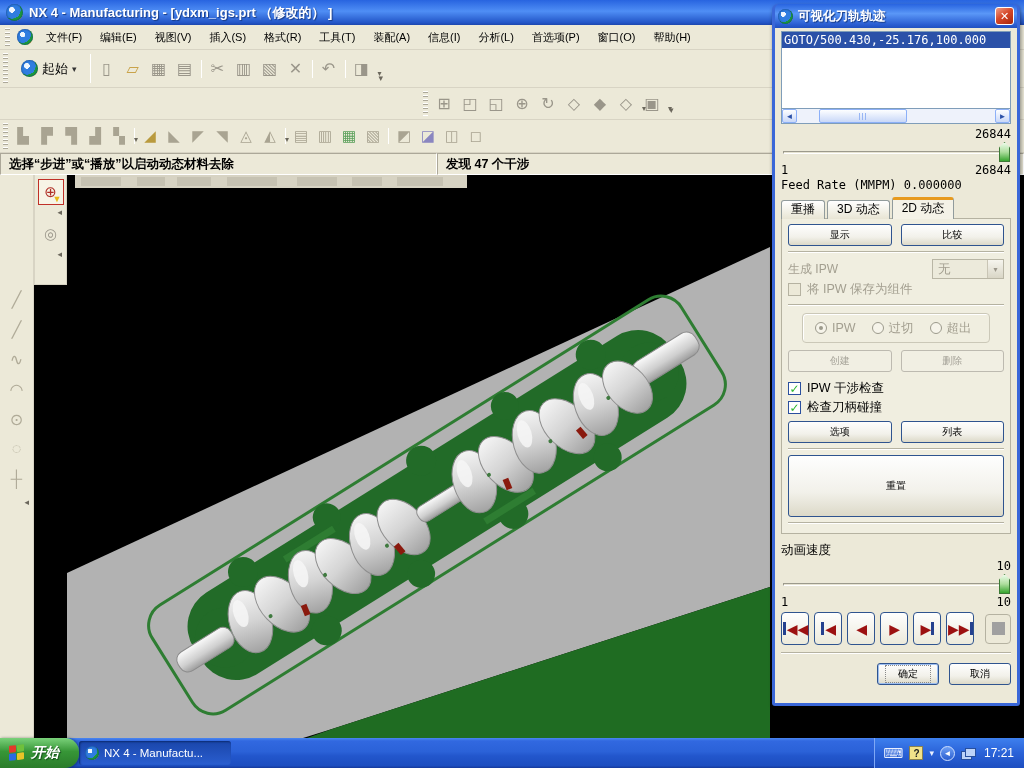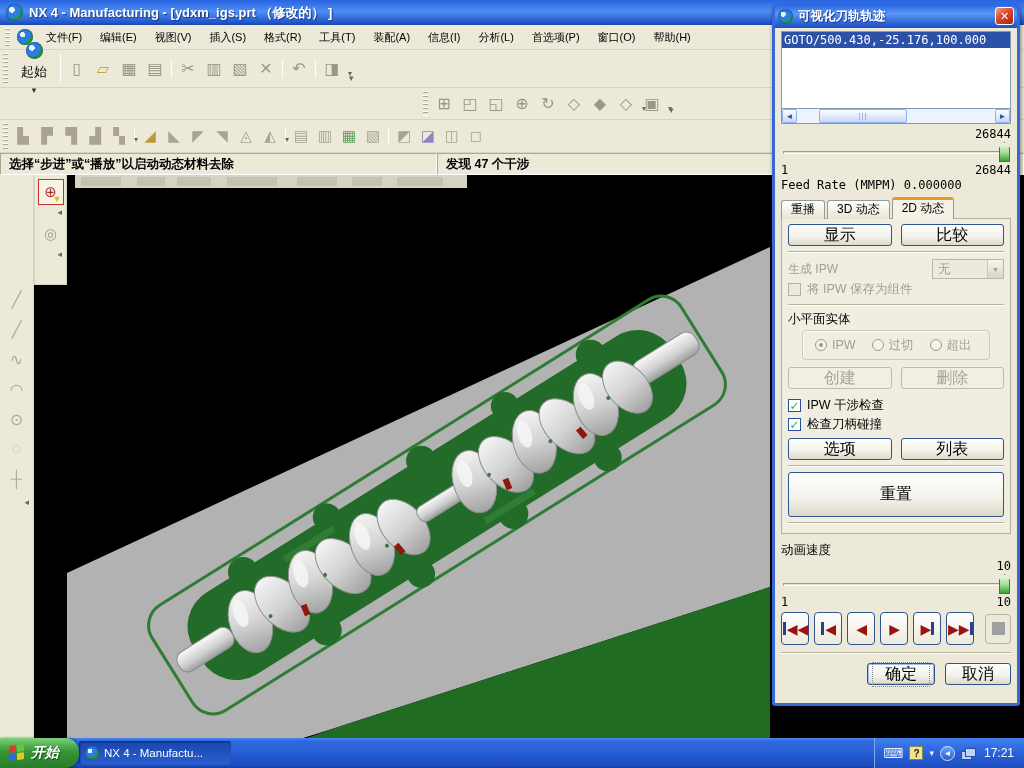--- a/index.html
+++ b/index.html
@@ -22,21 +22,21 @@
   .menu-item { padding:3px 9px; color:#000; font-size:11px; white-space:nowrap; }
 
   
   .tbrow { background:#ece9d8; display:flex; align-items:center; border-bottom:1px solid #d8d4c4; }
   .tb1 { height:38px; } .tb2 { height:32px; } .tb3 { height:33px; }
   .tbtn { width:26px; height:26px; display:inline-flex; align-items:center; justify-content:center;
     color:#9a968a; font-size:16px; position:relative; flex:0 0 auto; }
   .tb3 .tbtn { color:#a9a492; font-size:15px; width:24px; height:24px; }
   .tbtn .caret { position:absolute; right:-7px; bottom:4px; font-size:8px; color:#6b675c; width:auto; }
   .tsep { width:1px; align-self:stretch; margin:4px 3px; background:#c9c5b5; border-right:1px solid #fff; }
-  .start-btn { display:flex; align-items:center; gap:4px; padding:2px 6px; margin:0 4px;flex-direction:column; }
+  .start-btn { display:flex; align-items:center; gap:4px; padding:2px 6px; margin:0 4px; }
   .start-btn .lbl { font-size:13px; color:#000; }
   .start-btn .dd { font-size:9px; color:#333; }
   .overflow-caret { font-size:9px; color:#6b675c; margin:0 4px; align-self:flex-end; padding-bottom:4px; }
 
   
   .promptbar { height:22px; display:flex; background:#ece9d8; }
   .pcell { border:1px solid; border-color:#aca899 #fff #fff #aca899; display:flex; align-items:center;
     padding:0 8px; font-weight:bold; font-size:12.5px; color:#000; white-space:nowrap; overflow:hidden; }
   .pcell.c1 { width:437px; } .pcell.c2 { flex:1; }
 
@@ -88,21 +88,21 @@
   .feed { font-family:"DejaVu Sans Mono",monospace; font-size:12px; height:17px; line-height:17px; }
 
   .tabs { display:flex; align-items:flex-end; height:22px; margin-top:3px; position:relative; z-index:2; }
   .tab { height:19px; line-height:17px; padding:0 9px; border:1px solid #919b9c; border-bottom:none; border-radius:3px 3px 0 0;
     background:linear-gradient(180deg,#fff,#e8e5d4); margin-right:2px; font-size:12px; white-space:nowrap; }
   .tab.active { height:22px; line-height:17px; border-top:3px solid #e79a1e; background:#f4f2e7; }
   .tabpane { border:1px solid #b5b2a1; background:#f0eee0; margin-top:-1px; height:316px; padding:5px 6px 4px 6px;
     display:flex; flex-direction:column; }
 
   .btnrow { display:flex; gap:9px; }
-  .xbtn { flex:1; height:22px; border:1px solid #2f548f; border-radius:3px; font-size:16px; color:#000;
+  .xbtn { flex:1; height:22px; border:1px solid #2f548f; border-radius:3px; font-size:10px; color:#000;
     background:linear-gradient(180deg,#fefefe,#f2f1ea 60%,#dcd9c8); display:flex; align-items:center; justify-content:center; white-space:nowrap; }
   .xbtn.dis { border-color:#bdbab0; color:#a7a49a; background:#f1efe3; }
   .sep { height:2px; border-top:1px solid #b5b2a1; border-bottom:1px solid #fff; margin:5px 0; }
   .row { display:flex; align-items:center; gap:6px; }
   .gray { color:#a39f90; }
   .cbrow { display:flex; align-items:center; gap:6px; height:19px; font-size:12.5px; }
   .cb { width:13px; height:13px; border:1px solid #2a4f9e; background:#fff; display:flex; align-items:center; justify-content:center;
     font-size:12px; font-weight:bold; color:#2db82d; line-height:10px; flex:0 0 auto; }
   .cb.dis { border-color:#b5b2a1; background:#ece9d8; }
   .combo { margin-left:auto; width:72px; height:20px; border:1px solid #b9b6a5; background:#eceadb; display:flex; align-items:center; }
@@ -433,21 +433,20 @@
             <span class="val">无</span>
             <span class="cbtn">▾</span>
           </span>
         </div>
         <div class="cbrow">
           <span class="cb dis"></span>
           <span class="gray">将 IPW 保存为组件</span>
         </div>
         <div class="sep"></div>
 
-        <div class="label">小平面实体</div>
         <div class="groupbox">
           <span class="radrow">
               <span class="radio on"></span>
               <span>IPW</span>
             </span>
           <span class="radrow">
               <span class="radio"></span>
               <span>过切</span>
             </span>
           <span class="radrow">

